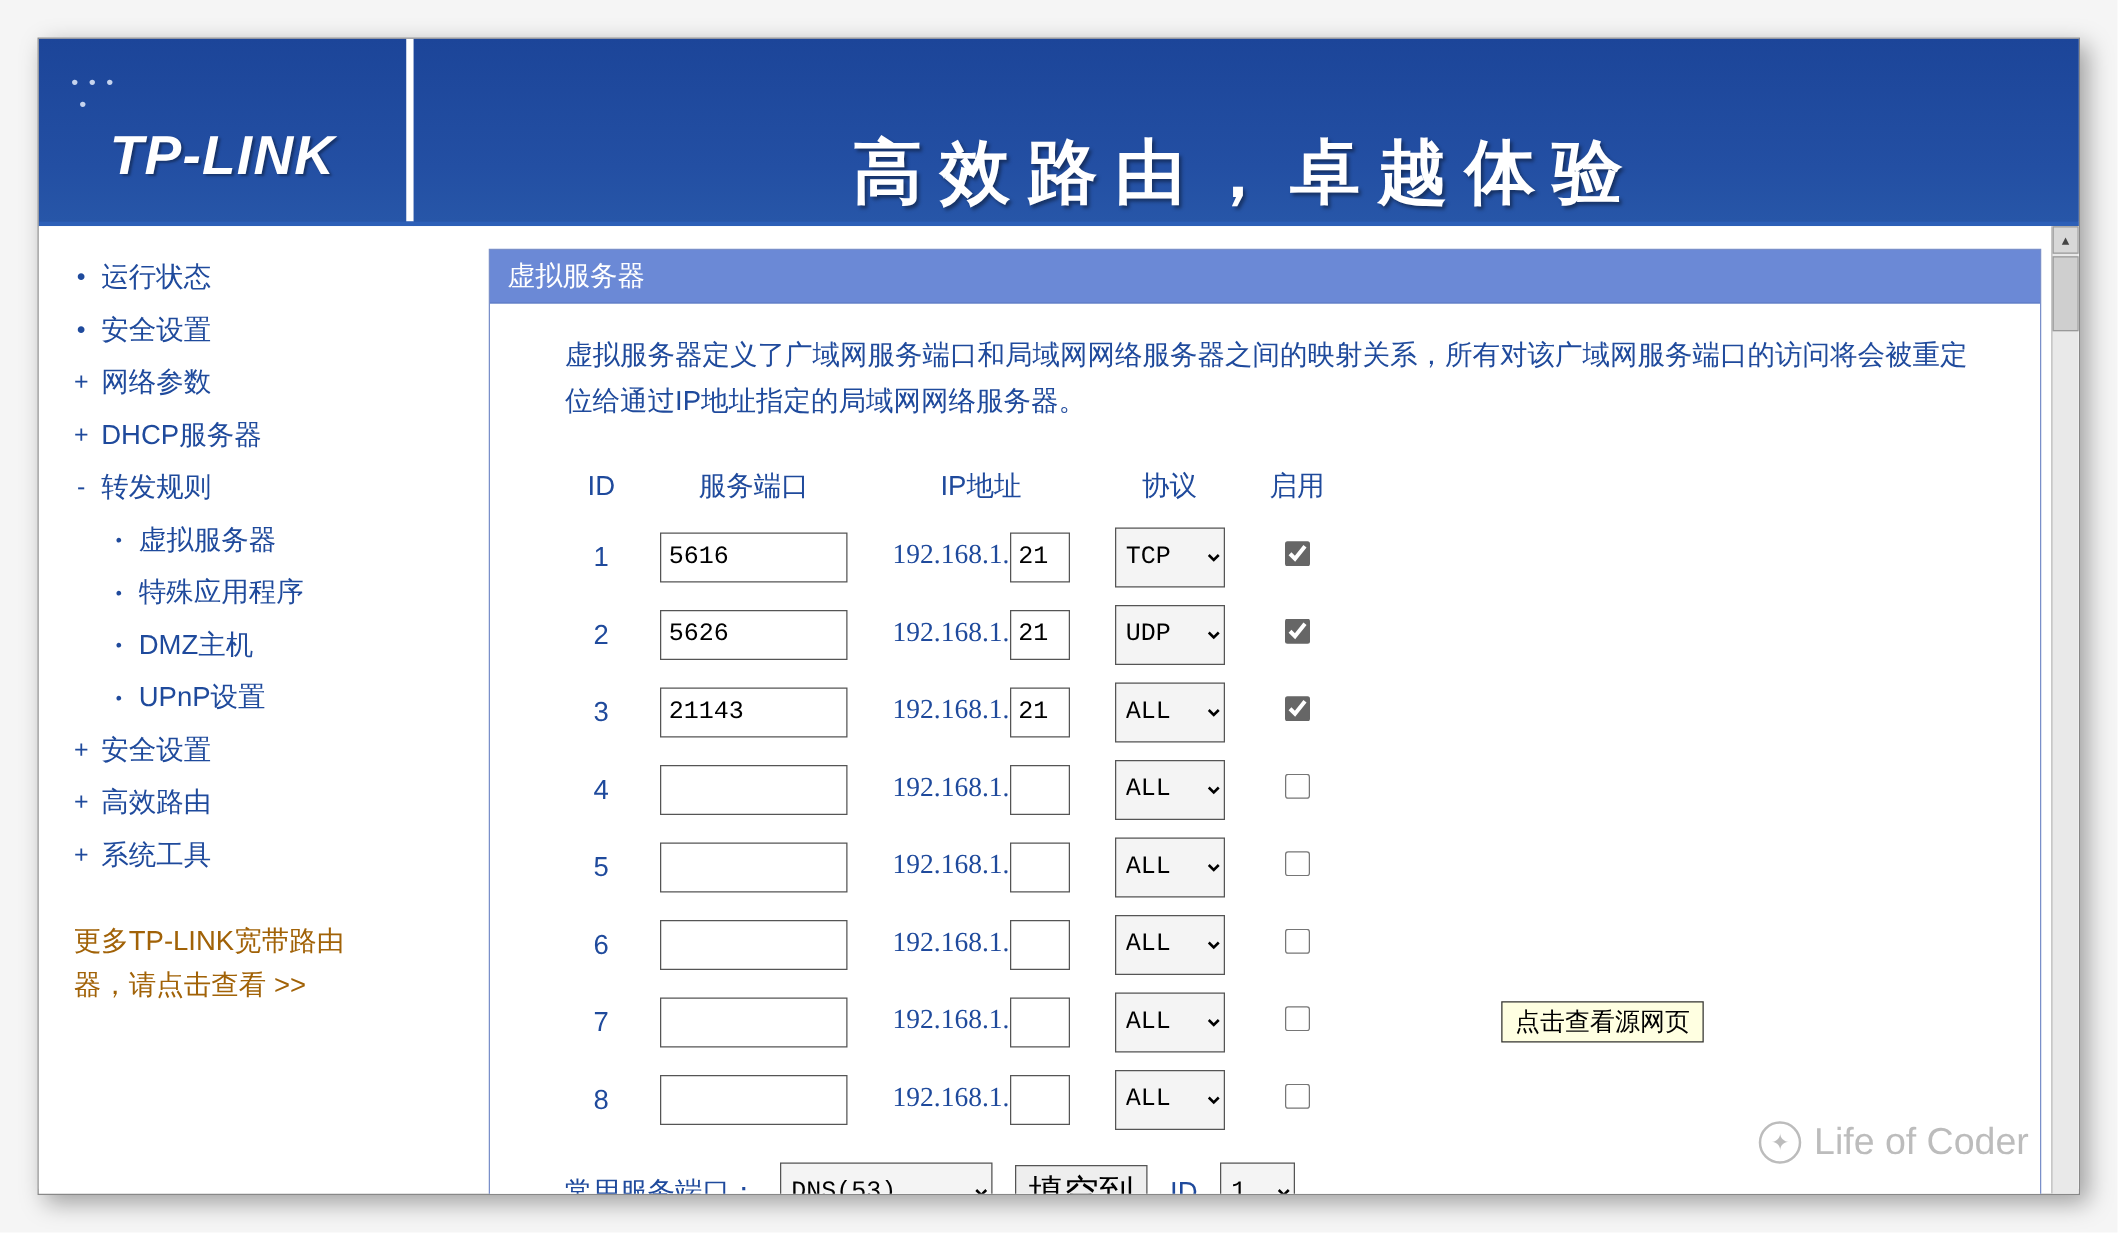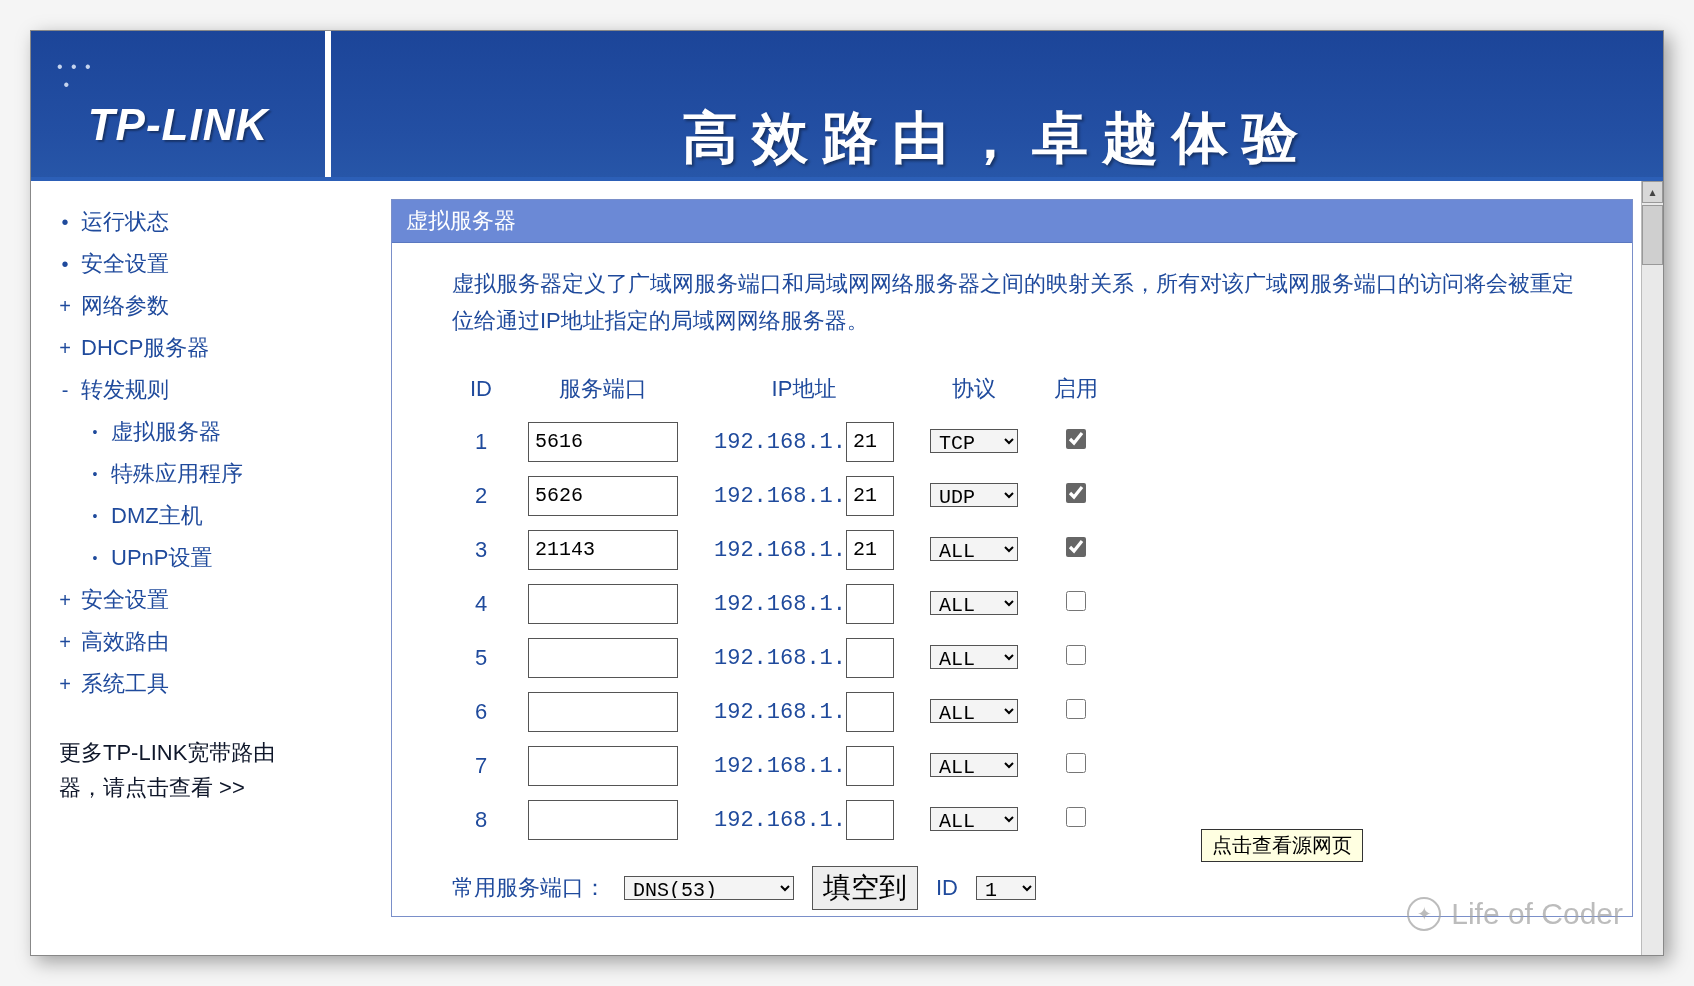--- a/index.html
+++ b/index.html
@@ -88,21 +88,21 @@
     text-align:center;
     font-size:20px;
     color:#1f4a9c;
   }
   .nav-sub {
     padding-left: 30px;
   }
   .nav-item.sub .bullet { font-size:14px; }
   .sidebar-footer {
     margin-top: 40px;
-    color:#0f172a;
+    color:#a16207;
     font-size:22px;
     line-height:1.6;
     padding-right:20px;
   }
 
   
   .content-wrap {
     flex:1;
     position:relative;
     background:#fff;
@@ -146,29 +146,29 @@
     height:40px;
     border:1px solid #555;
     font-family:"Courier New", monospace;
     font-size:20px;
     padding:2px 6px;
     background:#fff;
   }
   .port-input { width:150px; }
   .ip-input { width:48px; text-align:left; }
   select.sel {
-    height:24px;
+    height:48px;
     font-family:"Courier New", monospace;
     font-size:20px;
     border:1px solid #555;
     background:#f4f4f4;
     padding:1px 4px;
   }
   .proto-sel { width:88px; }
-  .ip-prefix { font-family:Liberation Mono, monospace; }
+  .ip-prefix { font-family:Liberation Serif, serif; }
   input[type=checkbox]{
     width:20px; height:20px;
     accent-color:#666;
   }
 
   .bottom-row {
     display:flex;
     align-items:center;
     gap:18px;
     margin-top:14px;
@@ -392,21 +392,21 @@
             <button class="btn">填空到</button>
             <span>ID</span>
             <select class="sel" style="width:60px">
               <option>1</option>
             </select>
           </div>
 
         </div>
       </div>
 
-      <div class="tooltip" style="left:870px; top:648px;">点击查看源网页</div>
+      <div class="tooltip" style="left:870px; top:620px;">点击查看源网页</div>
     </div>
   </div>
 
   <div class="scrollbar-stub">
     <div class="arrow">▴</div>
     <div class="thumb"></div>
   </div>
 
   <div class="watermark">
     <span class="wm-icon">✦</span>

